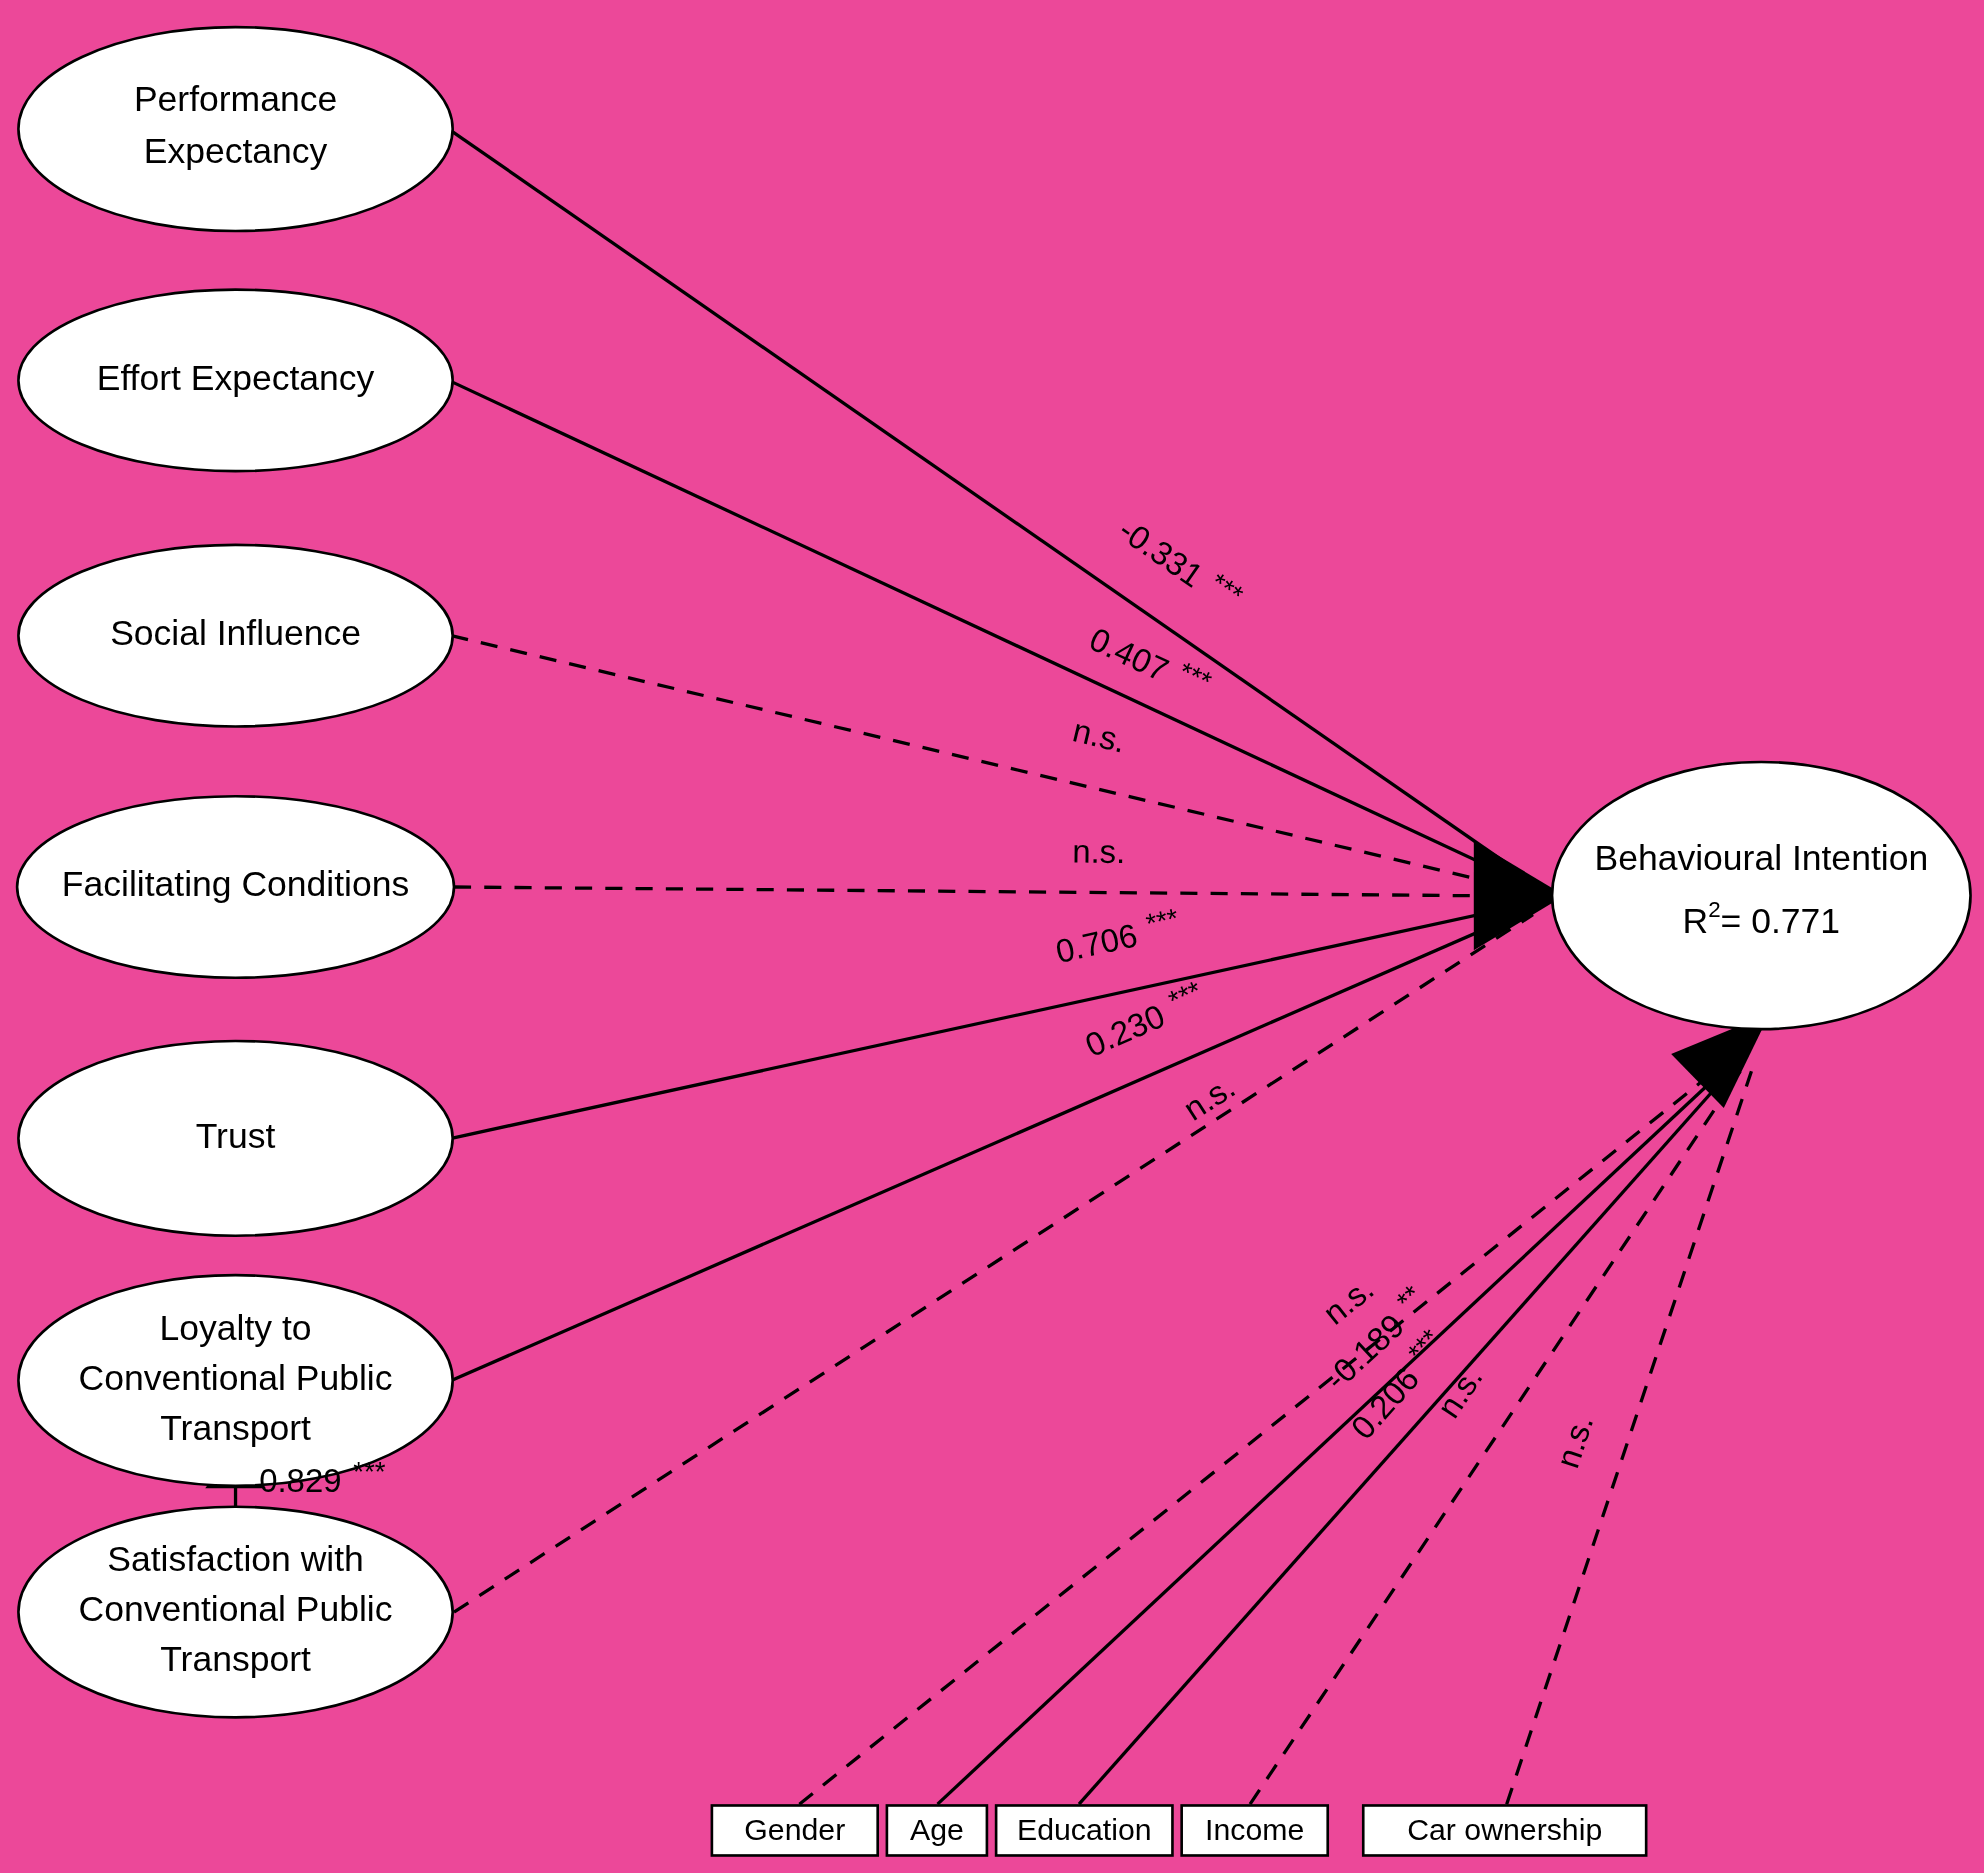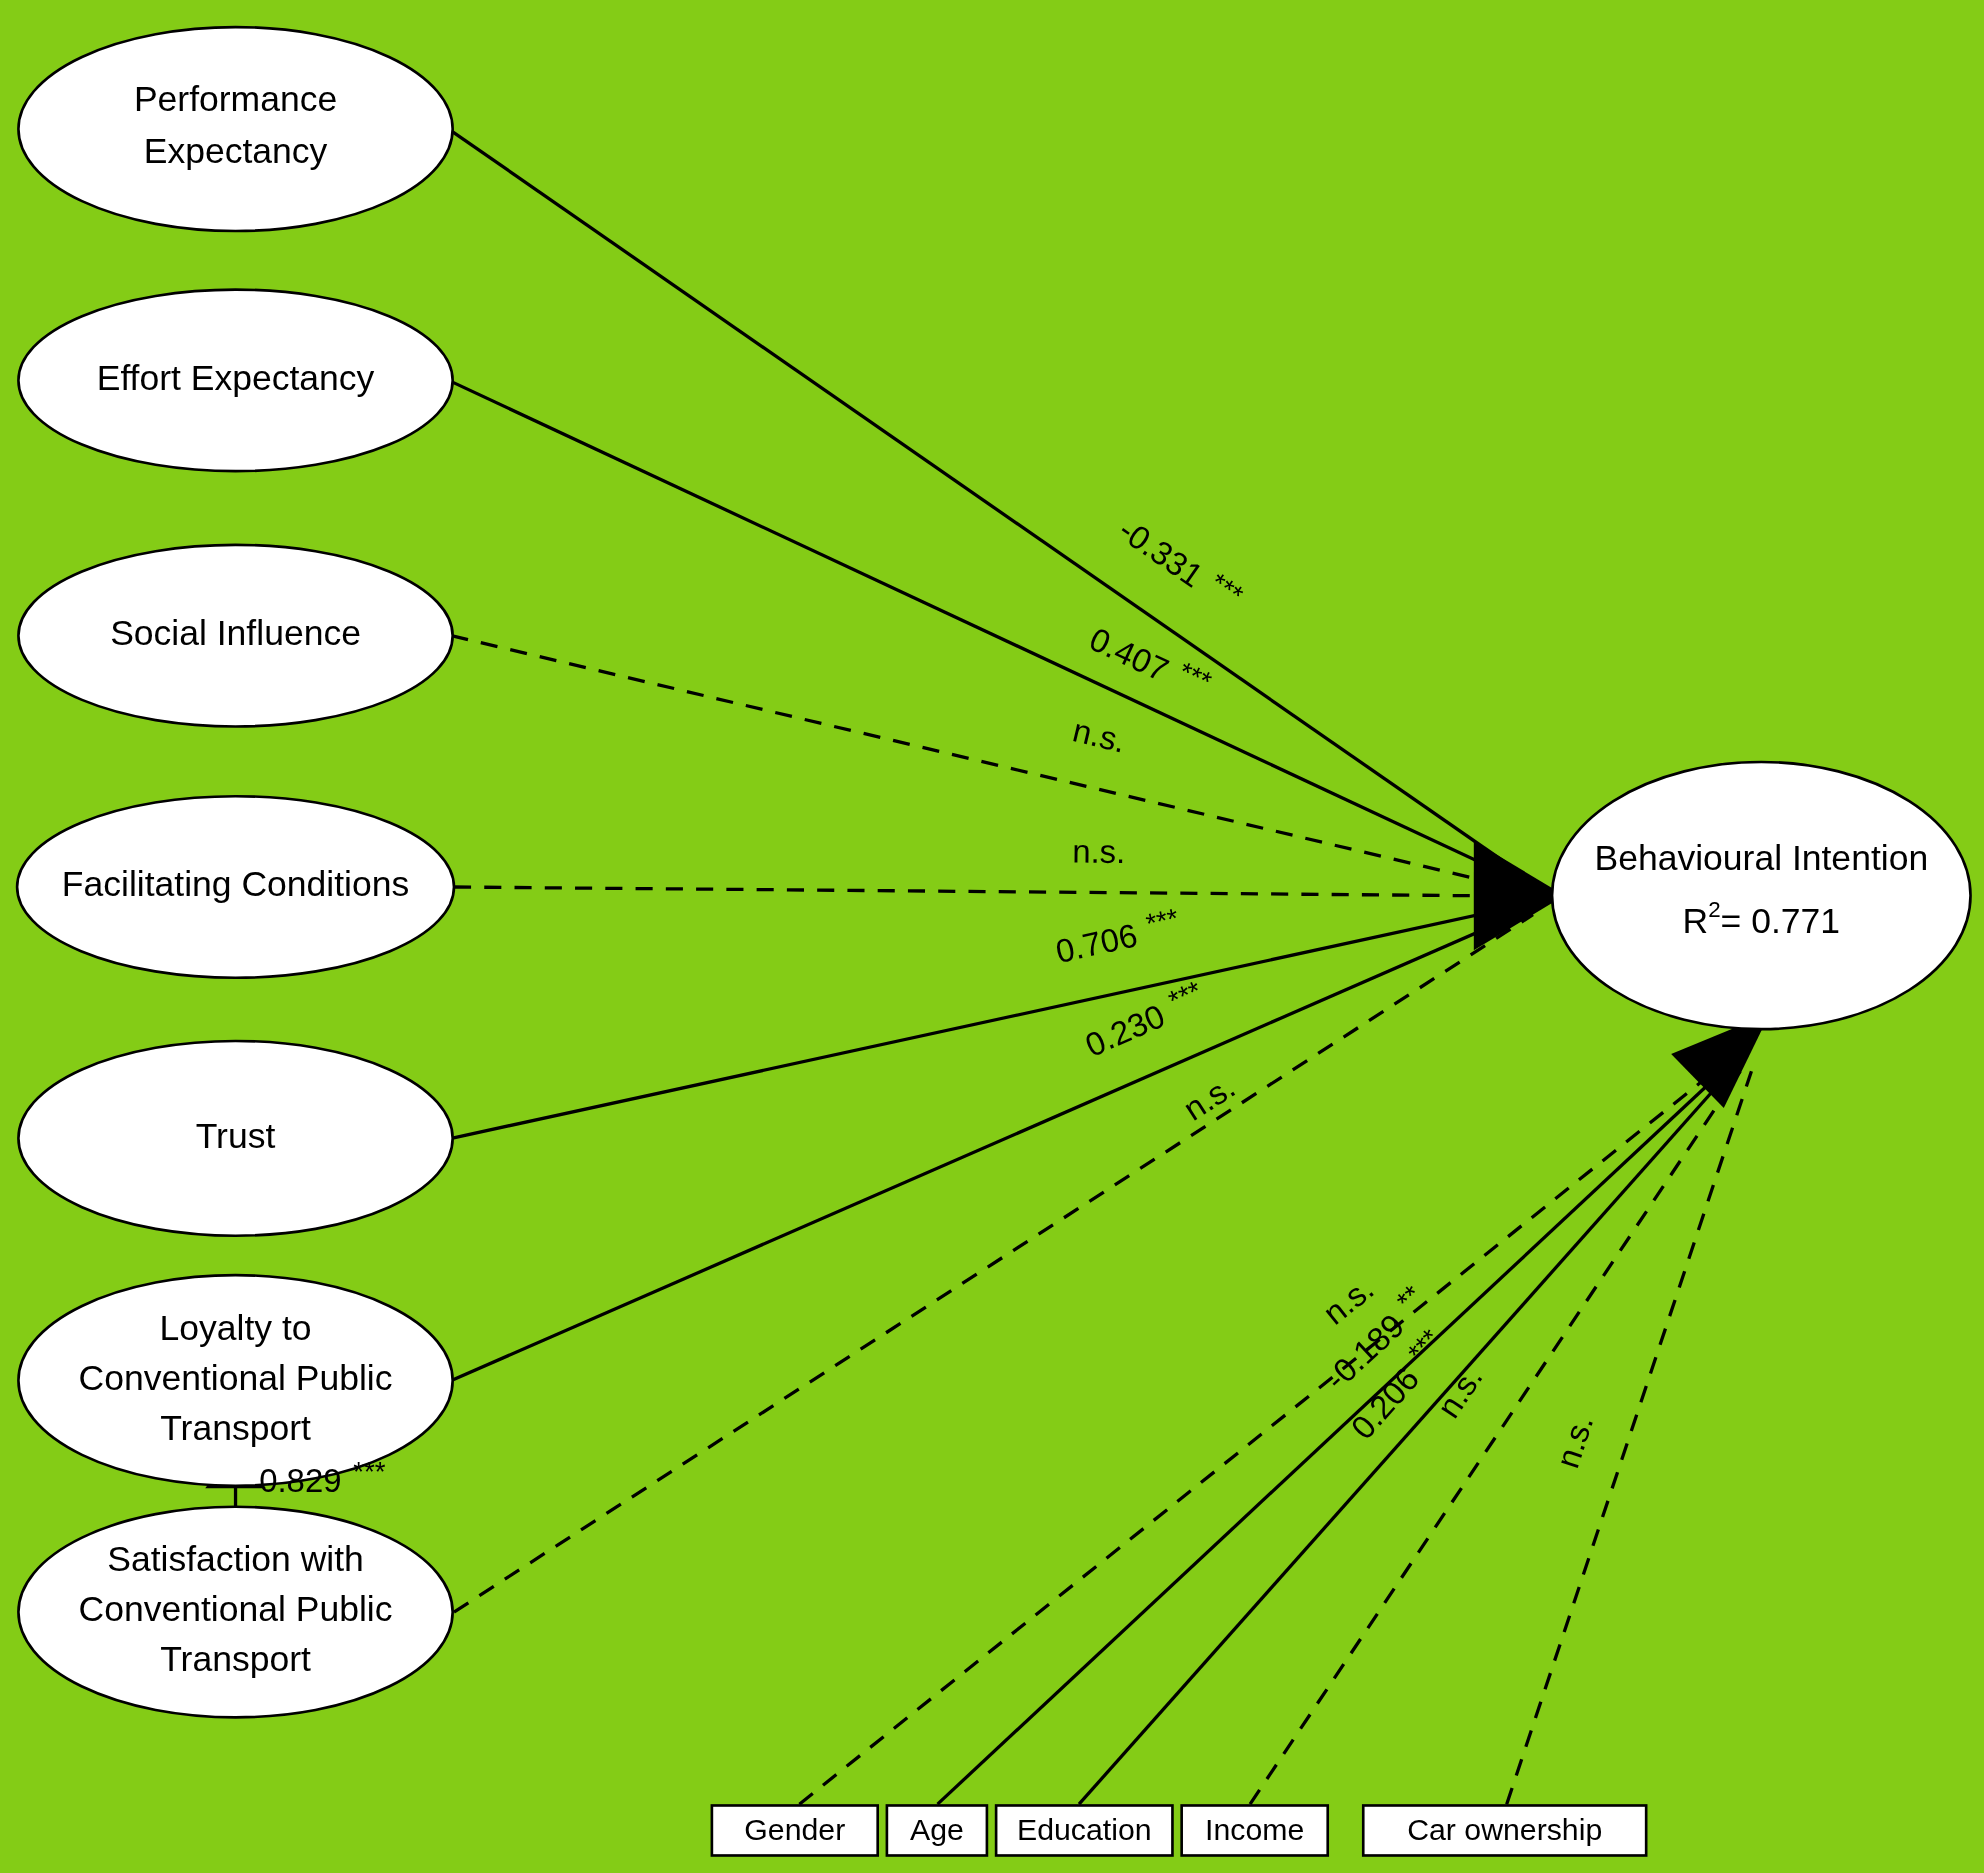--- a/index.html
+++ b/index.html
@@ -4,21 +4,21 @@
 <style>
   html, body {
     margin: 0;
     padding: 0;
     background: #ffffff;
   }
   #diagram-root {
     position: relative;
     width: 1985px;
     height: 1874px;
-    background: #84cc16;
+    background: #ec4899;
     font-family: "Liberation Sans", sans-serif;
   }
   svg.sem-canvas {
     display: block;
     width: 1985px;
     height: 1874px;
   }
   .node-ellipse {
     fill: #ffffff;
     stroke: #000000;

